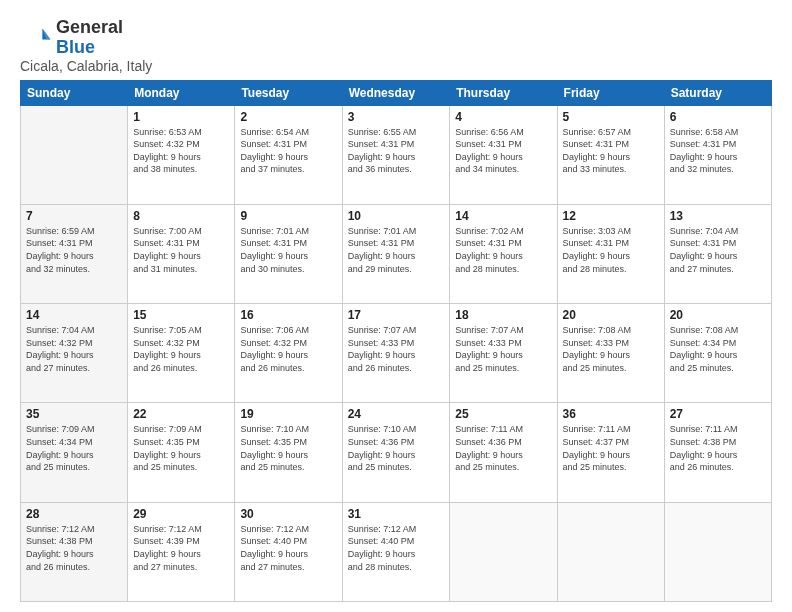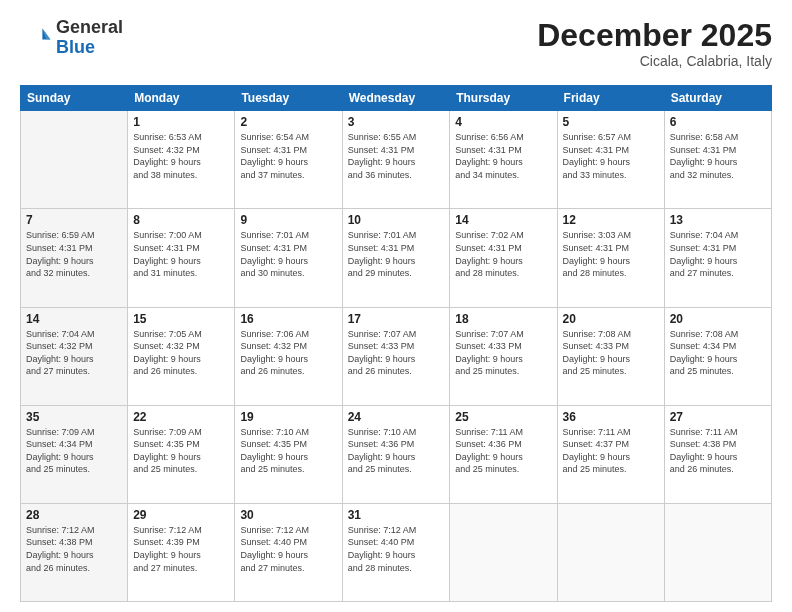--- a/index.html
+++ b/index.html
@@ -14,21 +14,22 @@
       width: 792px;
       height: 612px;
       padding: 18px 20px 10px 20px;
       display: flex;
       flex-direction: column;
     }
     .header {
       display: flex;
       justify-content: space-between;
       align-items: flex-start;
-      margin-bottom: 16px;
+      margin-bottom: 6px;
+      flex-direction: column;
     }
     .logo {
       display: flex;
       align-items: center;
       gap: 4px;
     }
     .logo-text {
       display: flex;
       flex-direction: column;
       line-height: 1.1;
@@ -112,21 +113,20 @@
       <svg class="logo-icon" viewBox="0 0 40 40">
         <polygon points="28,8 38,22 28,22" fill="#1a6bb5"></polygon>
         <polygon points="28,8 38,22 33,22" fill="#4a9fd4" opacity="0.7"></polygon>
       </svg>
       <div class="logo-text">
         <span class="logo-general">General</span>
         <span class="logo-blue">Blue</span>
       </div>
     </div>
     <div class="title-section">
-      <div class="month-title">December 2025</div>
       <div class="location">Cicala, Calabria, Italy</div>
     </div>
   </div>
 
   <table class="calendar">
     <thead>
       <tr id="header-row">
           <th>Sunday</th>
           <th>Monday</th>
           <th>Tuesday</th>

